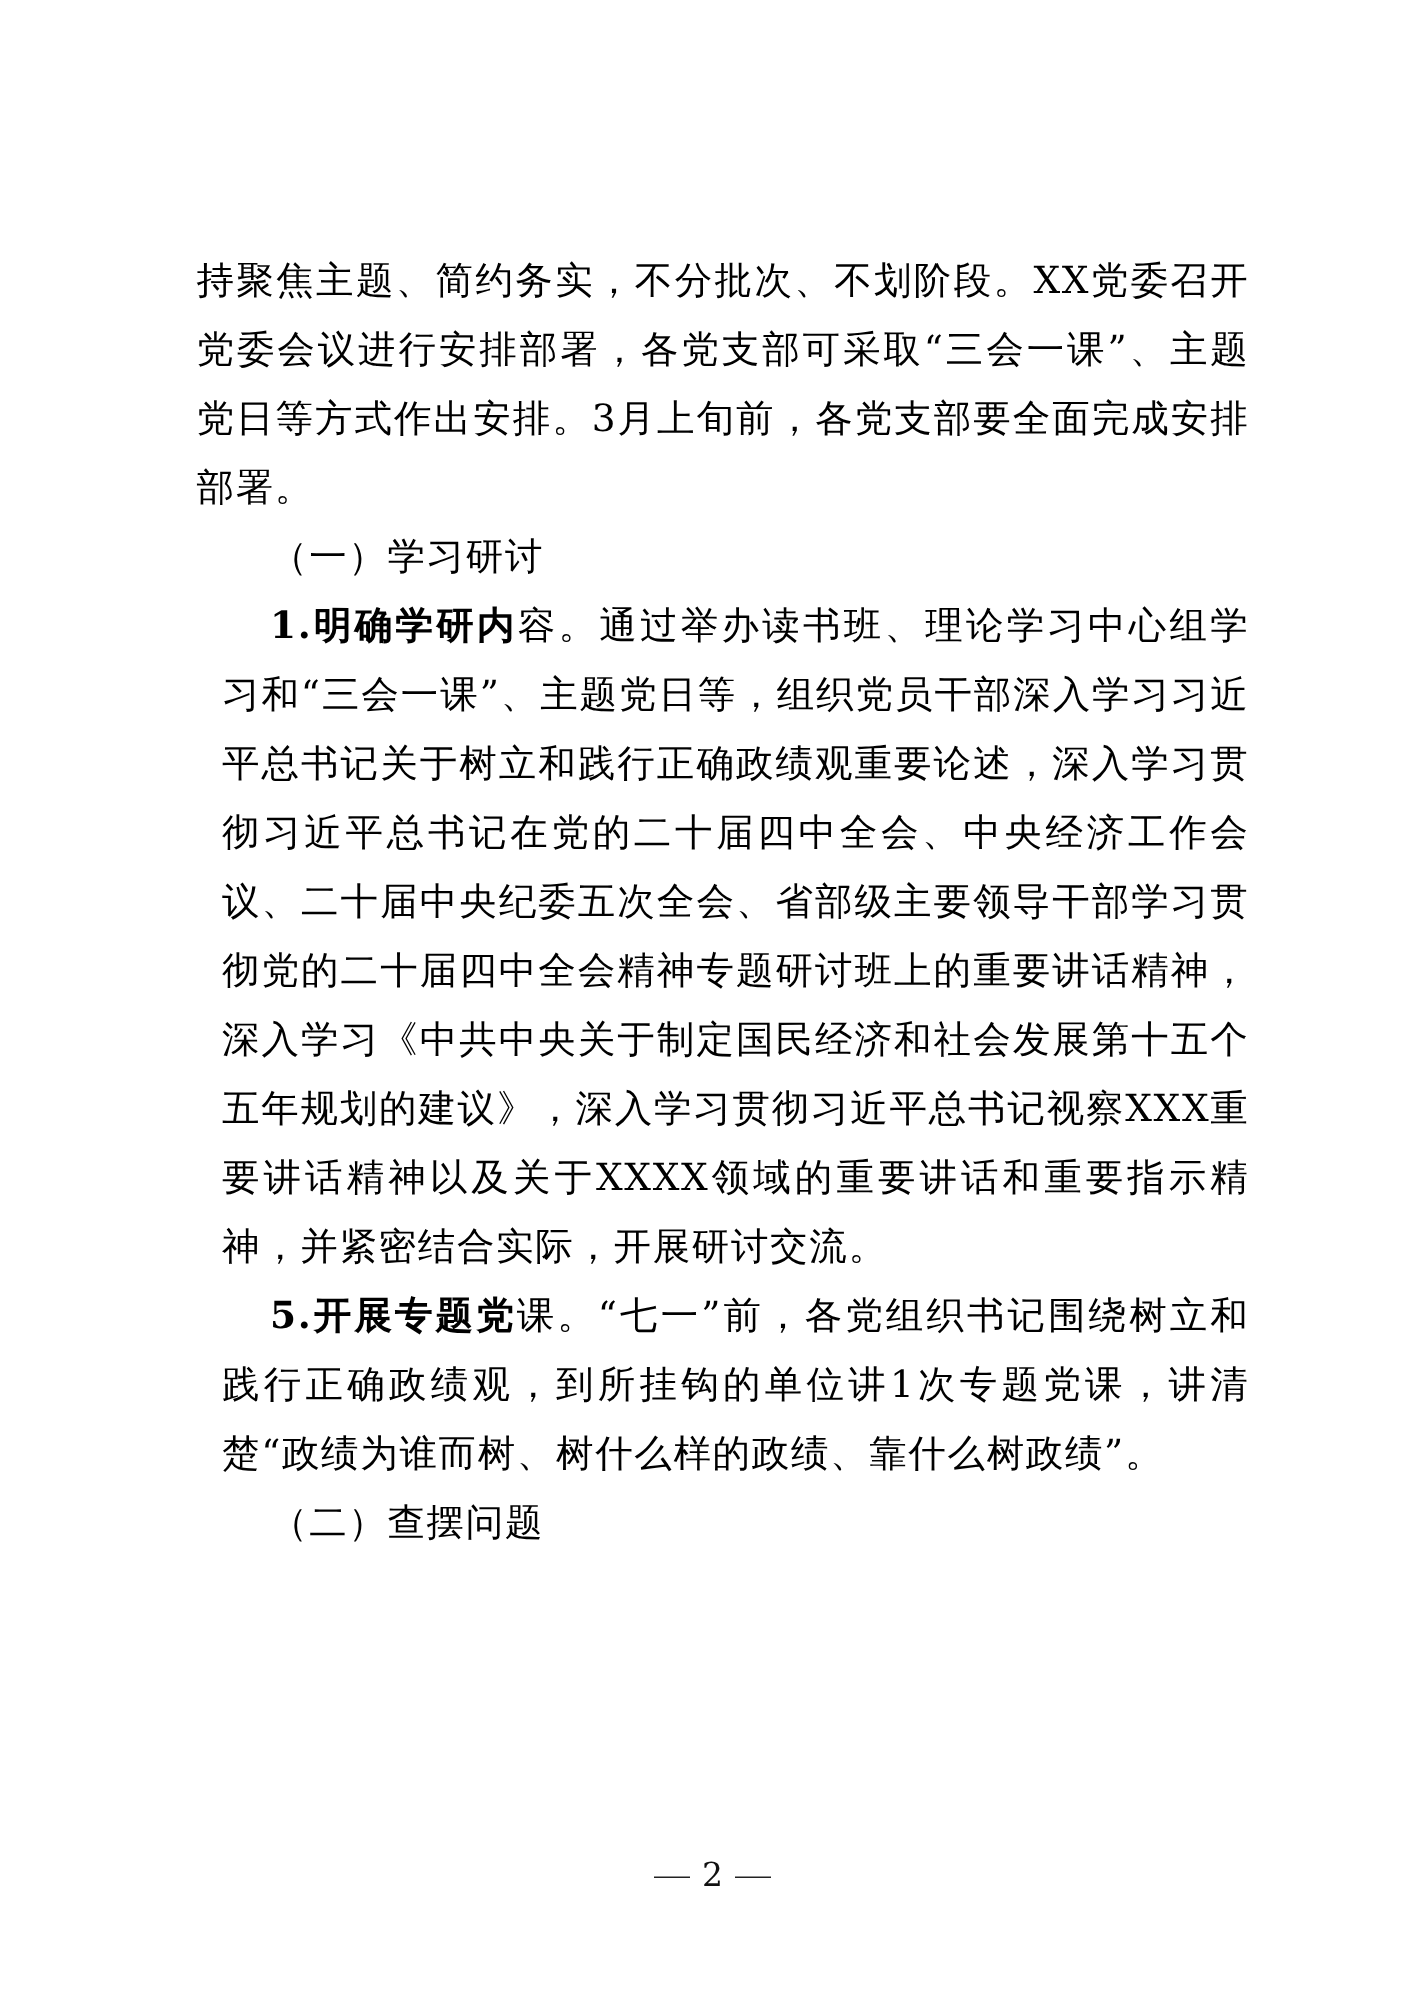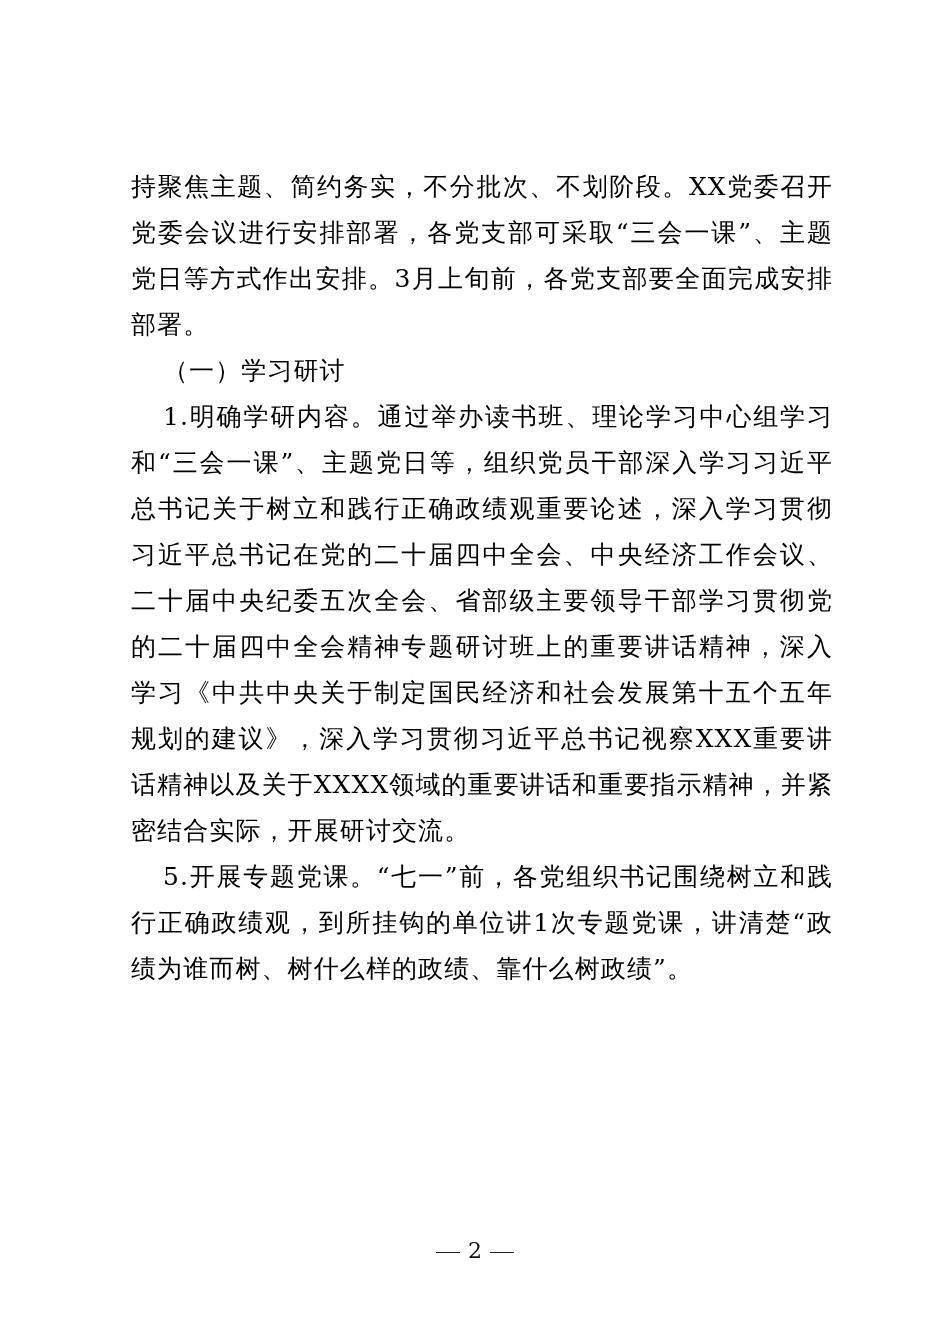--- a/index.html
+++ b/index.html
@@ -33,23 +33,24 @@
       margin: 0;
       font-size: 25px;
       line-height: 46px;
       letter-spacing: 1.1px;
       text-align: justify;
       text-align-last: left;
       word-break: break-all;
     }
     .heading {
       text-indent: 32px;
+      margin-left: 17px;
     }
     .bold {
-      font-weight: normal;
+      font-weight: bold;
     }
     .page-number {
       position: absolute;
       left: 0;
       top: 1236px;
       width: 950px;
       text-align: center;
       font-size: 22px;
       line-height: 30px;
       color: #111111;
@@ -79,20 +80,23 @@
 
     <p class="para heading">
       <span class="bold">1.明确学研内</span><span>容。通过举办读书班、理论学习中心组学习和“三会一课”、主题党日等，组织党员干部深入学习习近平总书记关于树立和践行正确政绩观重要论述，深入学习贯彻习近平总书记在党的二十届四中全会、中央经济工作会议、二十届中央纪委五次全会、省部级主要领导干部学习贯彻党的二十届四中全会精神专题研讨班上的重要讲话精神，深入学习《中共中央关于制定国民经济和社会发展第十五个五年规划的建议》，深入学习贯彻习近平总书记视察XXX重要讲话精神以及关于XXXX领域的重要讲话和重要指示精神，并紧密结合实际，开展研讨交流。</span>
     </p>
 
 
     <p class="para heading">
       <span class="bold">5.开展专题党</span><span>课。“七一”前，各党组织书记围绕树立和践行正确政绩观，到所挂钩的单位讲1次专题党课，讲清楚“政绩为谁而树、树什么样的政绩、靠什么树政绩”。</span>
     </p>
 
+    <p class="para heading">
+      <span>（二）查摆问题</span>
+    </p>
 
 
   </div>
 
   <div class="page-number">
     <span class="dash"></span><span>2</span><span class="dash"></span>
   </div>
 </div>
 
 </body></html>

